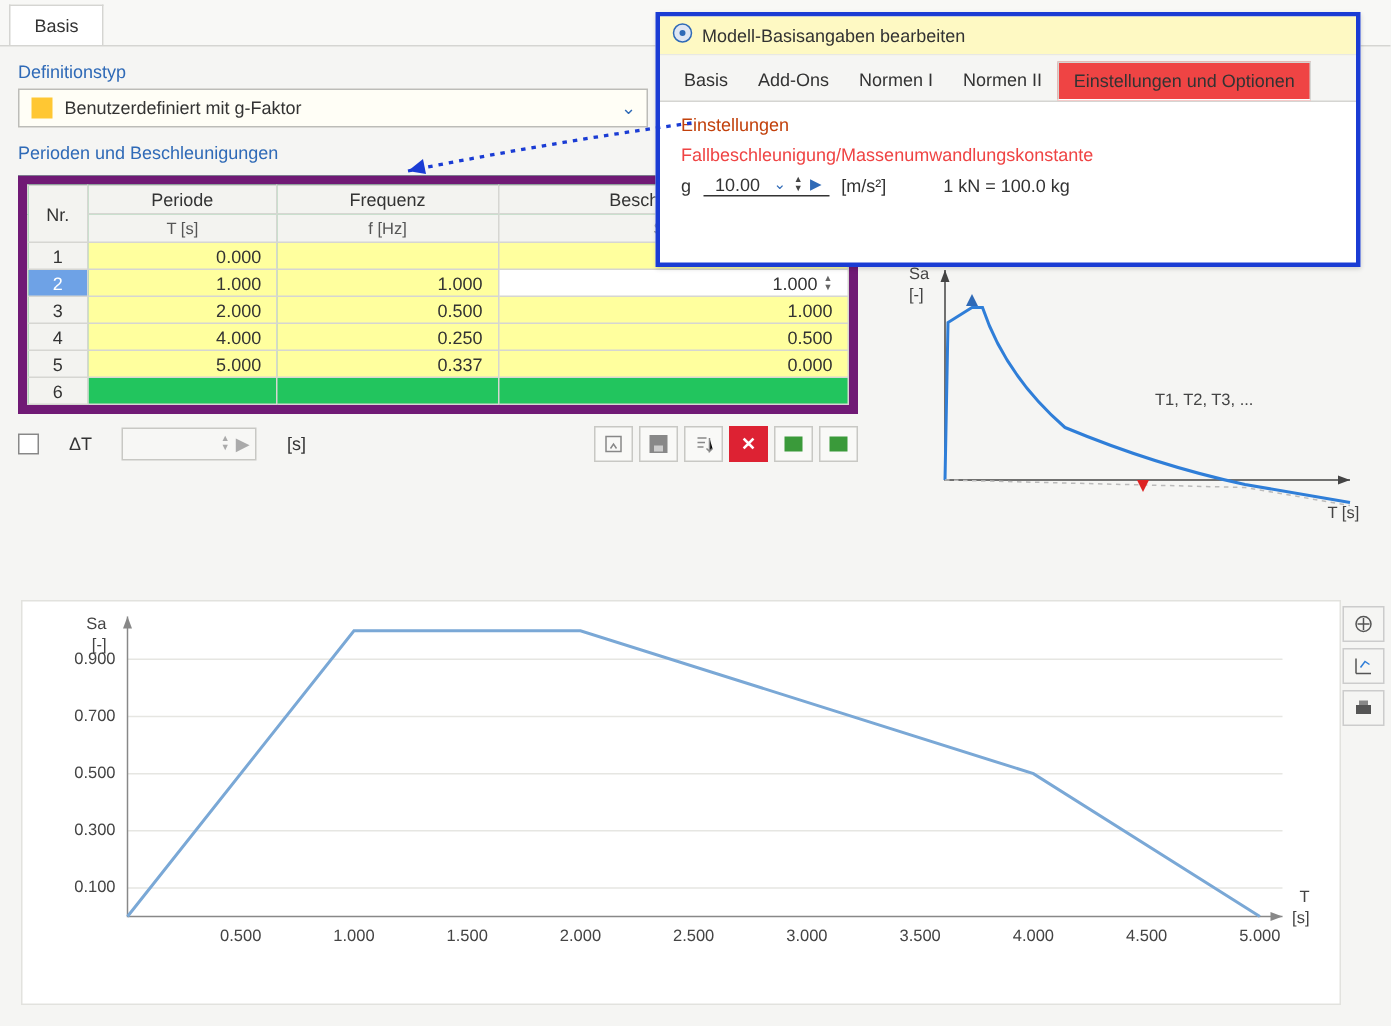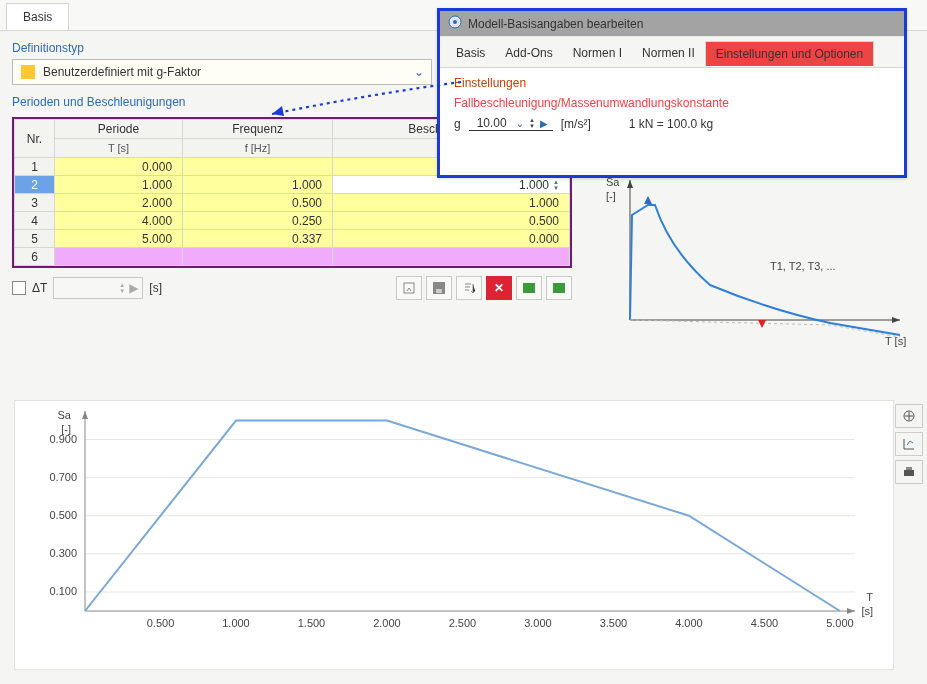--- a/index.html
+++ b/index.html
@@ -21,34 +21,34 @@
     margin-top:3px; font-size:12px; color:#333;
   }
   .section-title { color:#2f6ab7; font-weight:400; padding:10px 12px 4px; font-size:12px; }
   .dropdown {
     margin:0 12px; display:flex; align-items:center; background:#fffef6;
     border:1px solid #bcbcb8; height:26px; width:420px; position:relative;
   }
   .dropdown .swatch { width:14px; height:14px; background:#ffc733; margin:0 8px; }
   .dropdown .dd-text { flex:1; }
   .dropdown .chev { width:24px; text-align:center; color:#2f6ab7; }
-  .table-wrap { margin:4px 12px; width:560px; border:2px solid #701a75; background:#f0abfc; }
+  .table-wrap { margin:4px 12px; width:560px; border:6px solid #701a75; background:#22c55e; }
   table { border-collapse:collapse; width:100%; font-size:12px; }
   th, td { border:1px solid #d6d6d2; }
   th { background:#f3f3f0; font-weight:400; text-align:center; padding:2px 4px; }
   th .sub { font-size:11px; color:#555; }
   td { text-align:right; padding:1px 10px; height:18px; }
   td.nr { text-align:center; background:#f3f3f0; width:40px; }
   tr.data td.val { background:#ffff9e; }
   tr.sel td.nr { background:#6ea2e6; color:#fff; }
   tr.sel td.accsel { background:#fff; }
   .spinner { display:inline-flex; align-items:center; gap:4px; justify-content:flex-end; width:100%; }
   .spinner .arrows { display:flex; flex-direction:column; font-size:6px; line-height:6px; color:#666; }
   .below-table {
-    margin:8px 12px 4px; width:560px; display:flex; align-items:center; gap:6px;
+    margin:8px 12px 4px; width:560px; display:flex; align-items:center; gap:20px;
   }
   .chk { width:14px; height:14px; border:1px solid #888; background:#fff; display:inline-block; }
   .mini-input { width:90px; height:22px; border:1px solid #c8c8c4; background:#f7f7f5; display:inline-flex; align-items:center; justify-content:flex-end; padding-right:4px; color:#aaa; }
   .toolbar { margin-left:auto; display:flex; gap:4px; }
   .btn-ic {
     width:26px; height:24px; border:1px solid #c8c8c4; background:#f9f9f7;
     display:flex; align-items:center; justify-content:center; color:#666;
   }
   .btn-ic.red { color:#fff; background:#d23; border-color:#d23; font-weight:bold; }
   .btn-ic.green svg rect { fill:#3a9a3a; }
@@ -65,21 +65,21 @@
   .chart-svg { display:block; }
   .side-buttons { position:absolute; right:4px; top:404px; display:flex; flex-direction:column; gap:4px; }
   .side-buttons .btn-ic { width:28px; height:24px; background:#f5f5f3; border:1px solid #ccc; }
 
   
   .dialog {
     position:absolute; left:437px; top:8px; width:470px; height:170px;
     background:#fff; border:3px solid #1a3cd4; box-shadow:0 1px 3px rgba(0,0,0,.15);
   }
   .dlg-title {
-    display:flex; align-items:center; gap:6px; padding:4px 8px; background:#a3a3a3;
+    display:flex; align-items:center; gap:6px; padding:4px 8px; background:#fef9c3;
     border-bottom:1px solid #e8e8e4; font-size:12px;
   }
   .dlg-tabs { display:flex; background:#f5f5f3; border-bottom:1px solid #d5d5d2; padding:4px 6px 0; }
   .dlg-tab { padding:5px 10px; color:#333; font-size:12px; }
   .dlg-tab.active { background:#ef4444; border:1px solid #d5d5d2; border-bottom:1px solid #fff; }
   .dlg-body { padding:6px 14px; }
   .dlg-sec { color:#c2410c; margin:2px 0 6px; }
   .dlg-label { color:#ef4444; margin-bottom:6px; }
   .dlg-row { display:flex; align-items:center; gap:8px; }
   .num-dd { display:flex; align-items:center; border-bottom:1px solid #333; padding:0 2px; }

